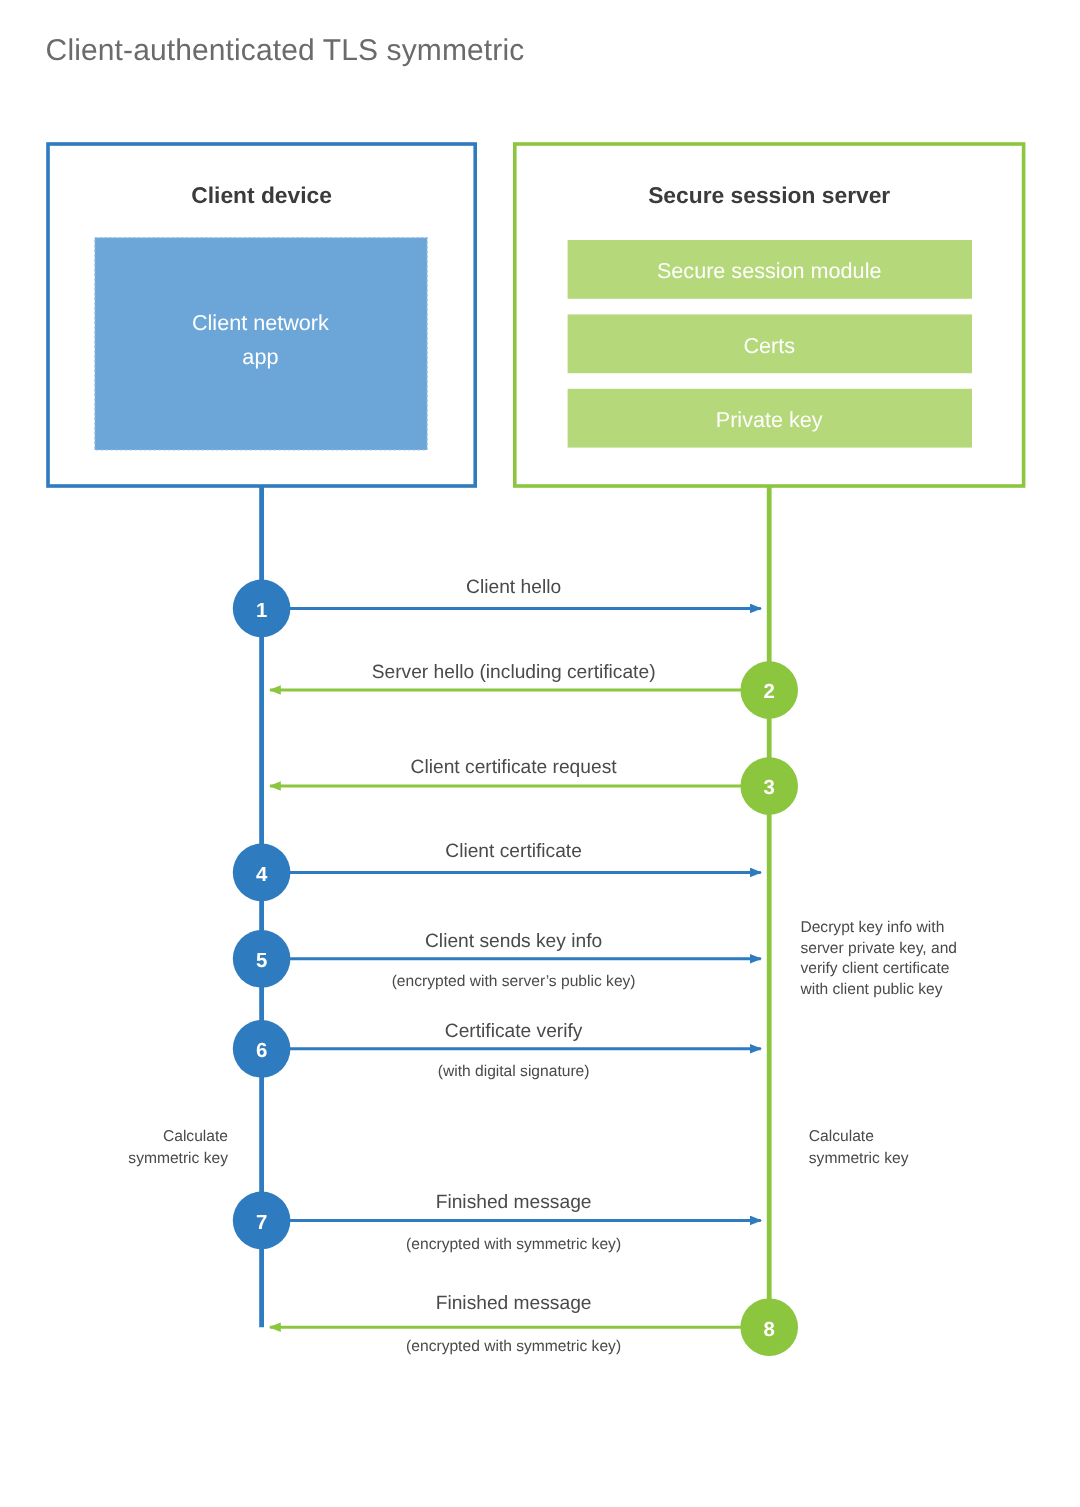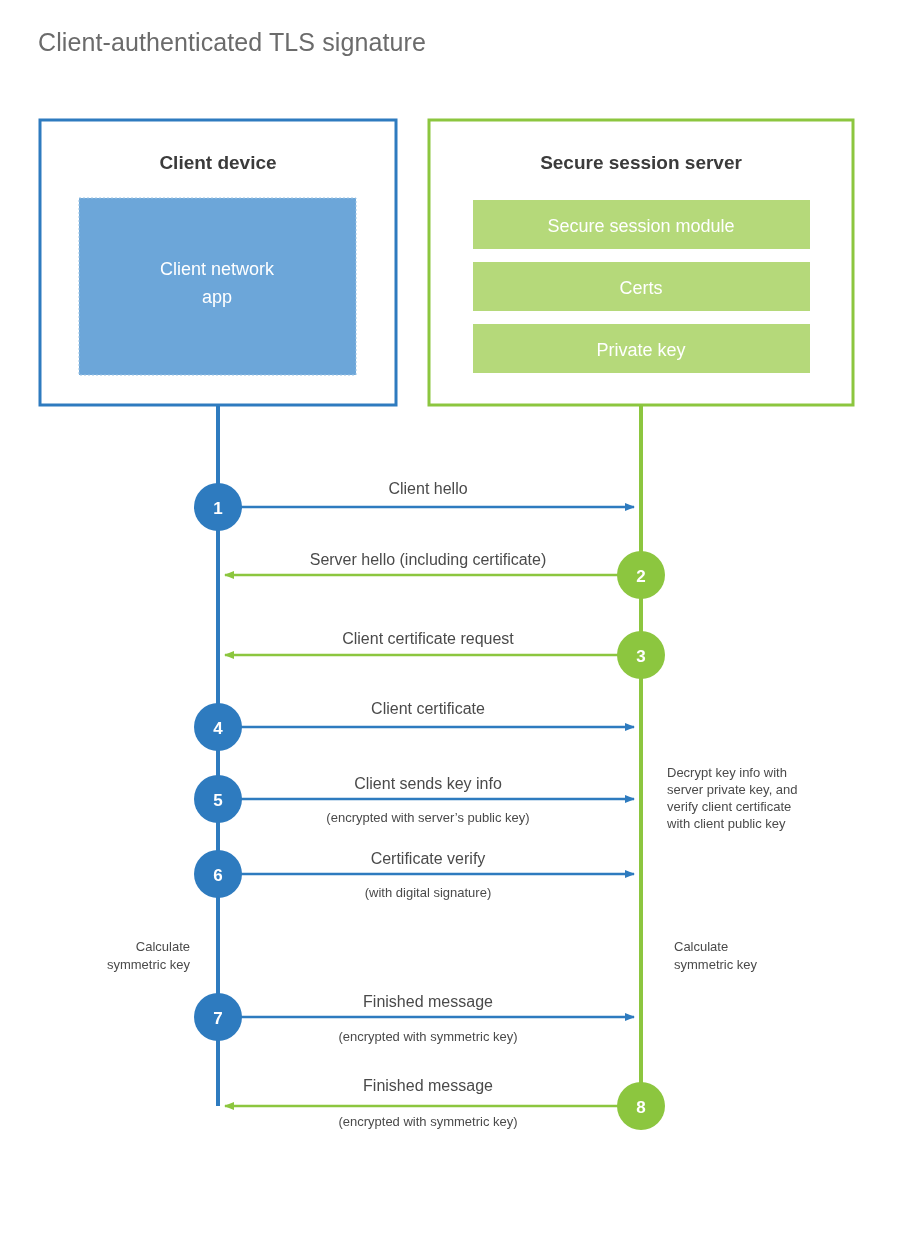--- a/index.html
+++ b/index.html
@@ -67,21 +67,21 @@
     font-size: 17px;
     font-weight: bold;
     fill: #ffffff;
   }
 </style>
 </head>
 <body style="background: rgb(255, 255, 255);">
 
 <div id="diagram-root">
 
-  <div class="page-title" style="color: rgb(107, 107, 107);">Client-authenticated TLS signature</div>
+  <div class="page-title" style="color: rgb(107, 107, 107);">Client-authenticated TLS symmetric</div>
 
   <svg class="diagram-canvas" viewBox="0 0 900 1256" xmlns="http://www.w3.org/2000/svg">
 
     <defs>
       <marker id="arrow-blue" markerWidth="10" markerHeight="8" refX="9" refY="4" orient="auto" markerUnits="userSpaceOnUse">
         <path d="M0,0 L10,4 L0,8 z" fill="#2E7BBF"></path>
       </marker>
       <marker id="arrow-green" markerWidth="10" markerHeight="8" refX="9" refY="4" orient="auto" markerUnits="userSpaceOnUse">
         <path d="M0,0 L10,4 L0,8 z" fill="#8CC63F"></path>
       </marker>

